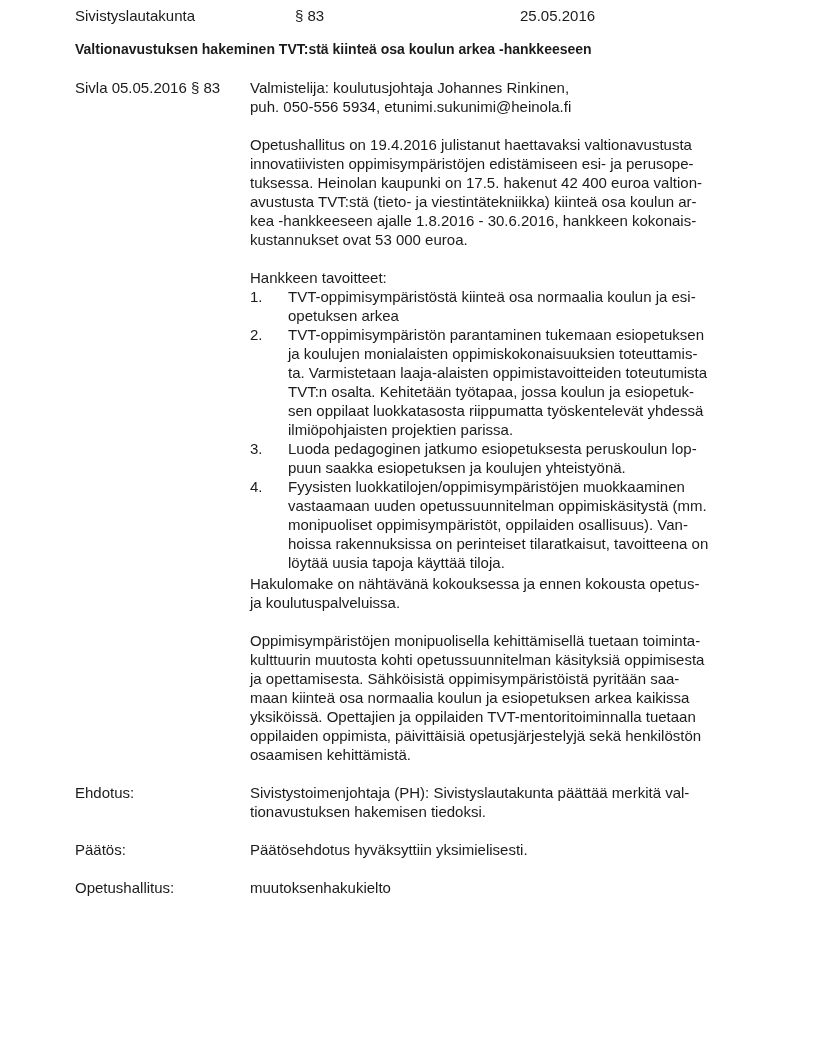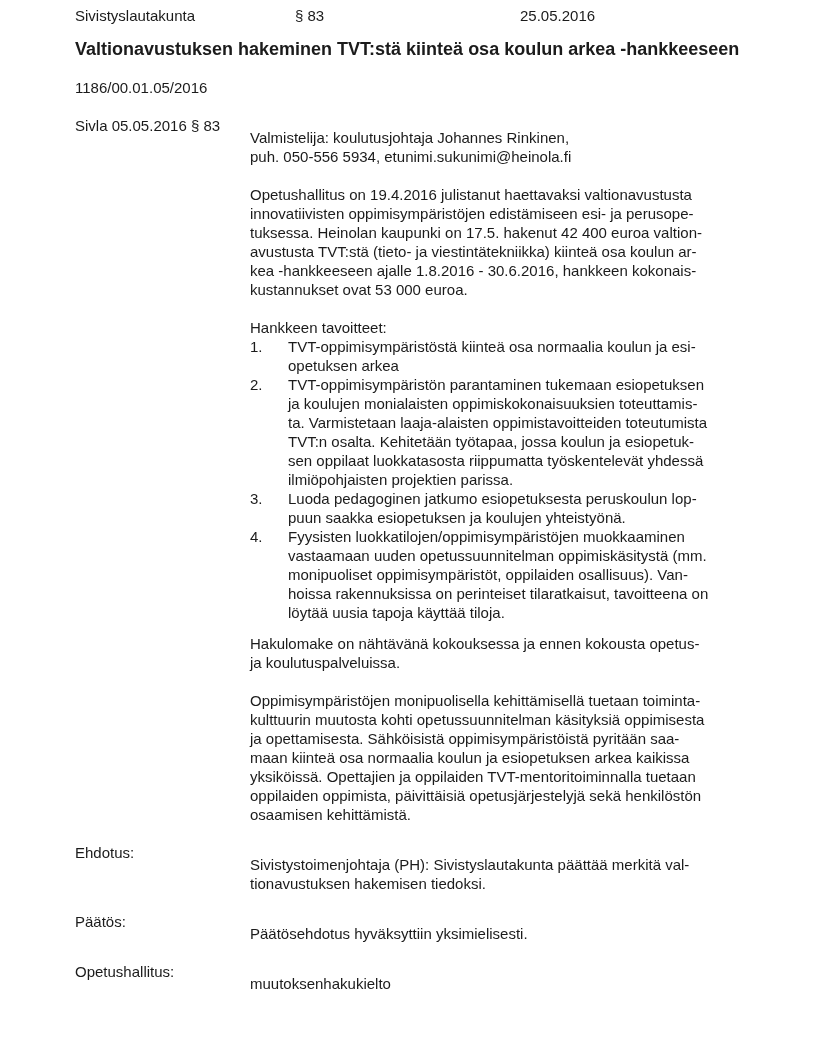--- a/index.html
+++ b/index.html
@@ -21,21 +21,21 @@
     width: 816px;
     height: 1056px;
     padding: 6px 40px 4px 75px;
   }
   .doc-header {
     display: grid;
     grid-template-columns: 220px 225px 1fr;
     align-items: baseline;
   }
   .doc-title {
-    font-size: 18px;
+    font-size: 14px;
     line-height: 19px;
     font-weight: bold;
     margin: 15px 0 0 0;
   }
   .diary {
     margin-top: 19px;
   }
   .main-grid {
     display: grid;
     grid-template-columns: 175px 1fr;
@@ -43,21 +43,21 @@
   }
   .label-col {
     grid-column: 1;
     white-space: nowrap;
   }
   .content-col {
     grid-column: 2;
     max-width: 520px;
   }
   .block {
-    margin: 12px 0 19px 0;
+    margin: 0 0 19px 0;
     white-space: pre-line;
   }
   .goals {
     margin: 0 0 2px 0;
   }
   .goal-item {
     display: grid;
     grid-template-columns: 38px 1fr;
   }
   .goal-num {
@@ -73,21 +73,20 @@
 <div class="page">
 
   <div class="doc-header">
     <span>Sivistyslautakunta</span>
     <span>§ 83</span>
     <span>25.05.2016</span>
   </div>
 
   <h1 class="doc-title">Valtionavustuksen hakeminen TVT:stä kiinteä osa koulun arkea -hankkeeseen</h1>
 
-  <div class="diary">1186/00.01.05/2016</div>
 
   <div class="main-grid">
 
     <div class="label-col">Sivla 05.05.2016 § 83</div>
     <div class="content-col">
 
       <p class="block">Valmistelija: koulutusjohtaja Johannes Rinkinen,
 puh. 050-556 5934, etunimi.sukunimi@heinola.fi</p>
 
       <p class="block">Opetushallitus on 19.4.2016 julistanut haettavaksi valtionavustusta

